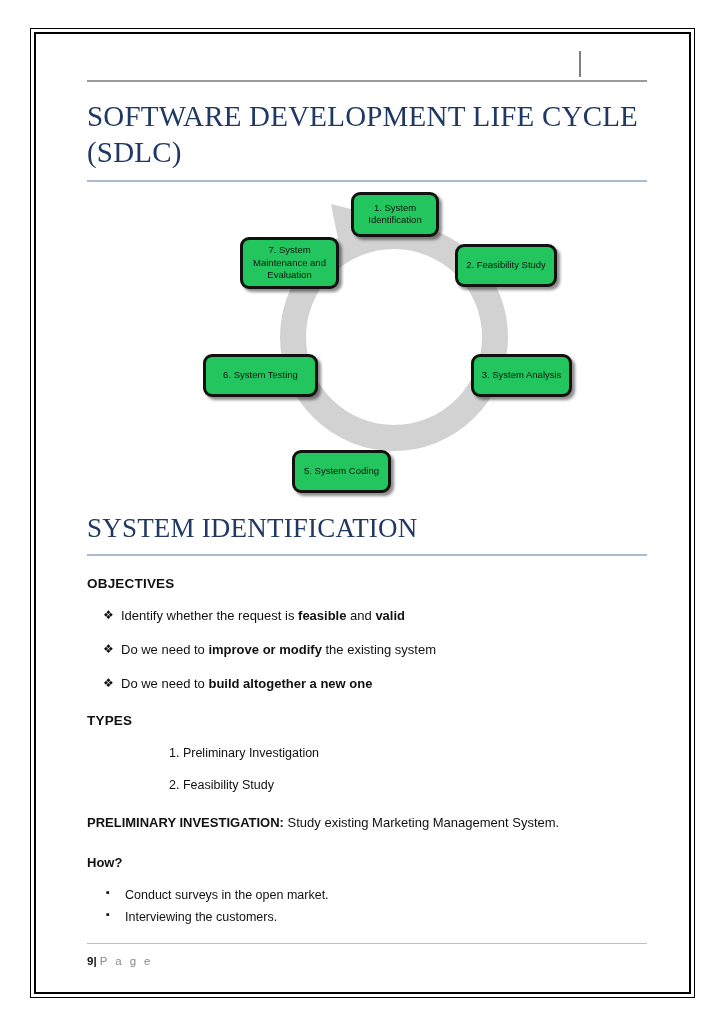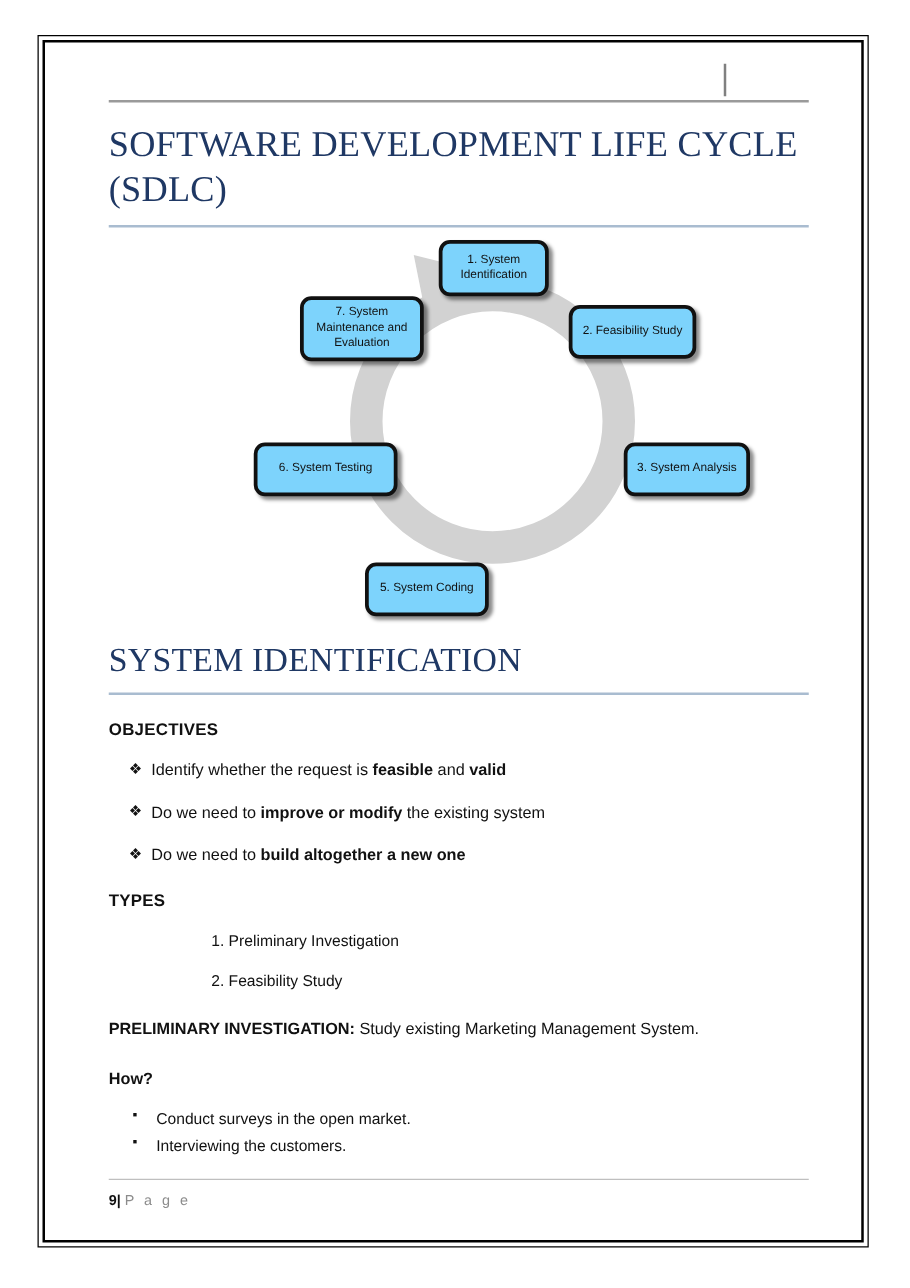--- a/index.html
+++ b/index.html
@@ -105,21 +105,21 @@
     height: 330px;
   }
   .diagram {
     position: absolute;
     left: 0;
     top: 0;
   }
   .cyc-box {
     position: absolute;
     box-sizing: border-box;
-    background: #7dd3fc;
+    background: #22c55e;
     border: 3.5px solid #111111;
     border-radius: 9px;
     box-shadow: 3px 3px 3px rgba(0,0,0,0.45);
     display: flex;
     align-items: center;
     justify-content: center;
     text-align: center;
     font-family: "Liberation Sans", sans-serif;
     font-size: 9.5px;
     color: #111111;
@@ -241,21 +241,21 @@
       </svg>
 
       <div class="cyc-box" style="left:264px; top:10px; width:88px; height:45px;">
         <span>1. System Identification</span>
       </div>
 
       <div class="cyc-box" style="left:368px; top:62px; width:102px; height:43px;">
         <span>2. Feasibility Study</span>
       </div>
 
-      <div class="cyc-box" style="left:412px; top:172px; width:101px; height:43px;">
+      <div class="cyc-box" style="left:384px; top:172px; width:101px; height:43px;">
         <span>3. System Analysis</span>
       </div>
 
 
       <div class="cyc-box" style="left:205px; top:268px; width:99px; height:43px;">
         <span>5. System Coding</span>
       </div>
 
       <div class="cyc-box" style="left:116px; top:172px; width:115px; height:43px;">
         <span>6. System Testing</span>

